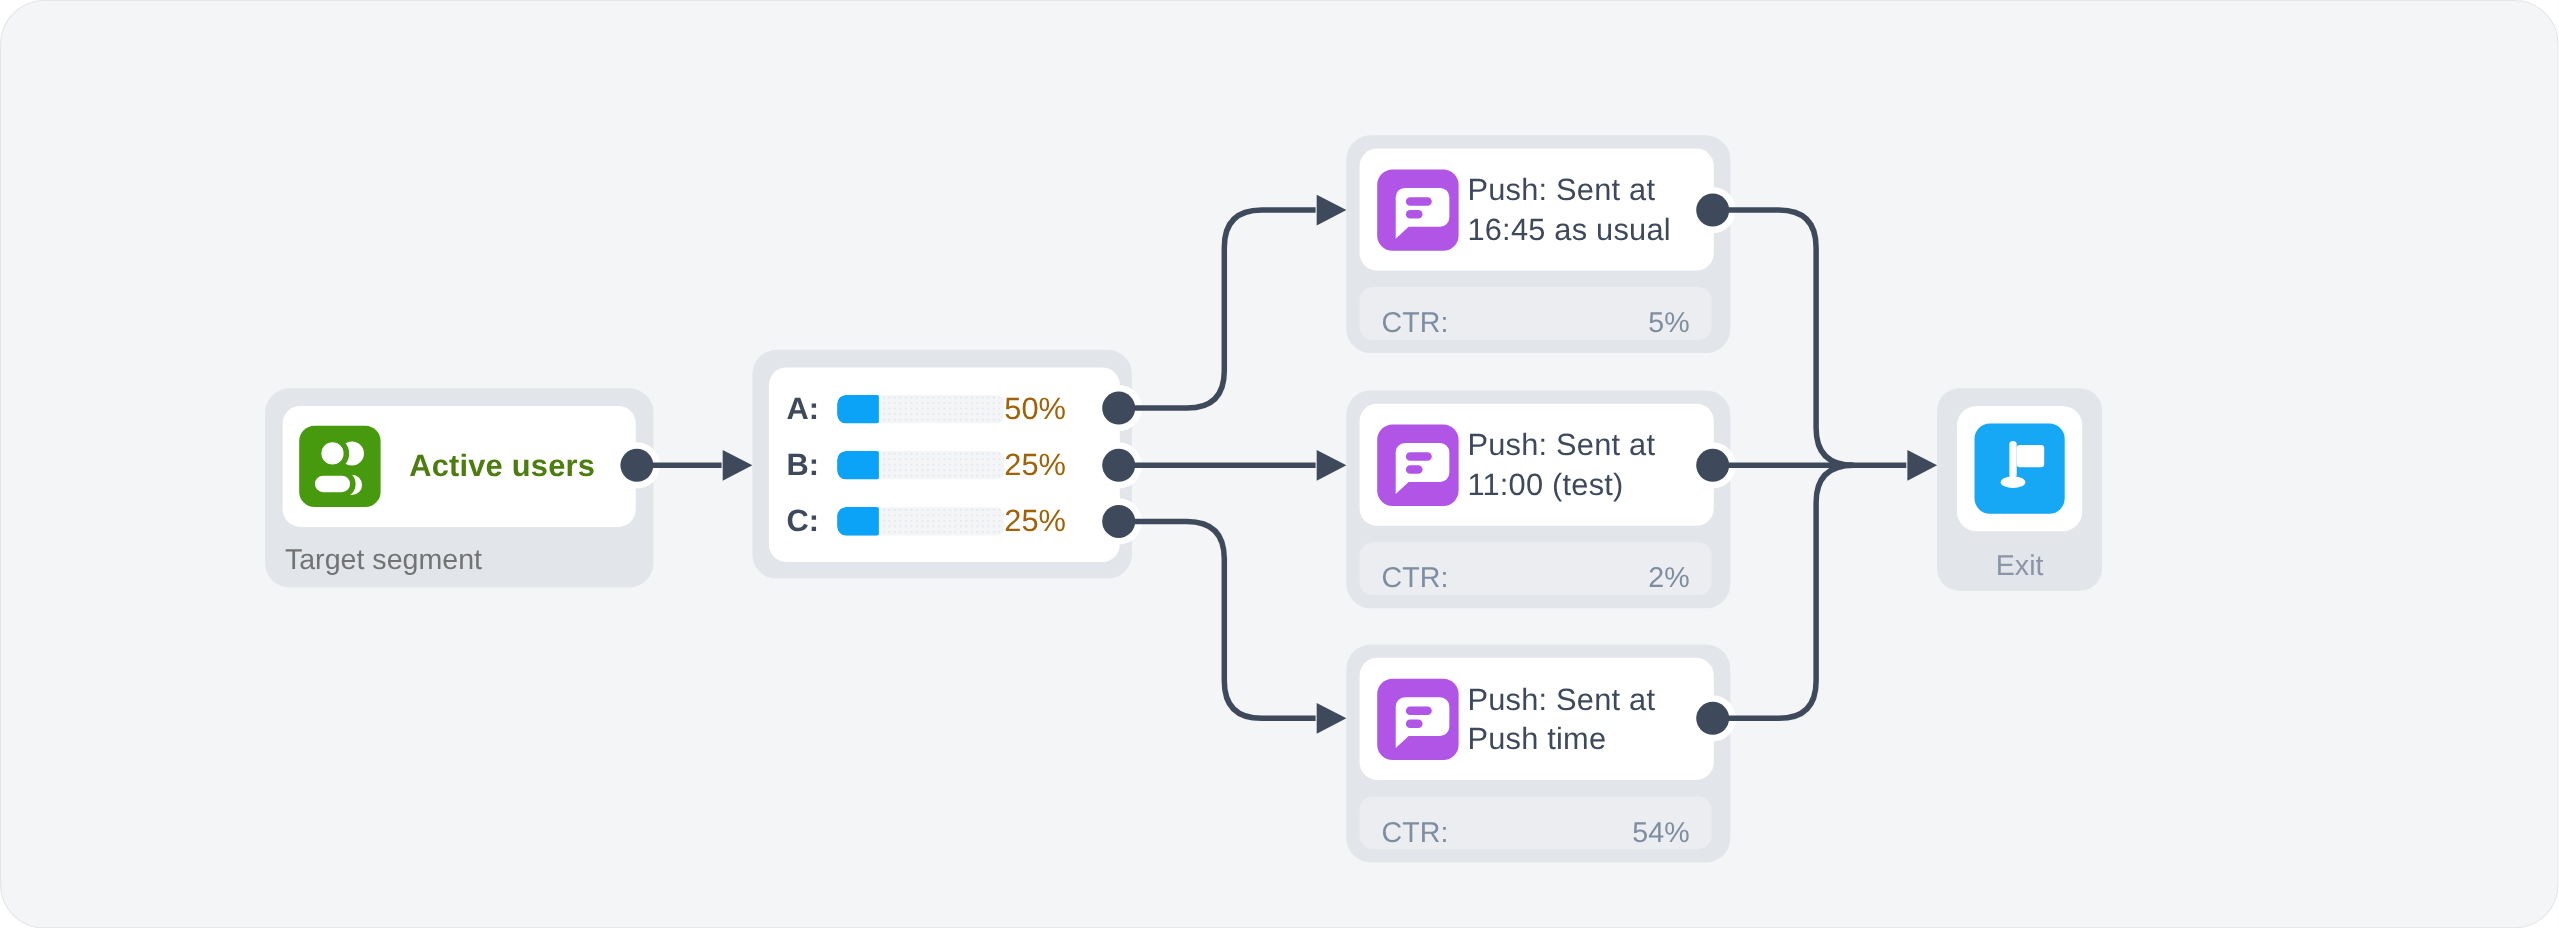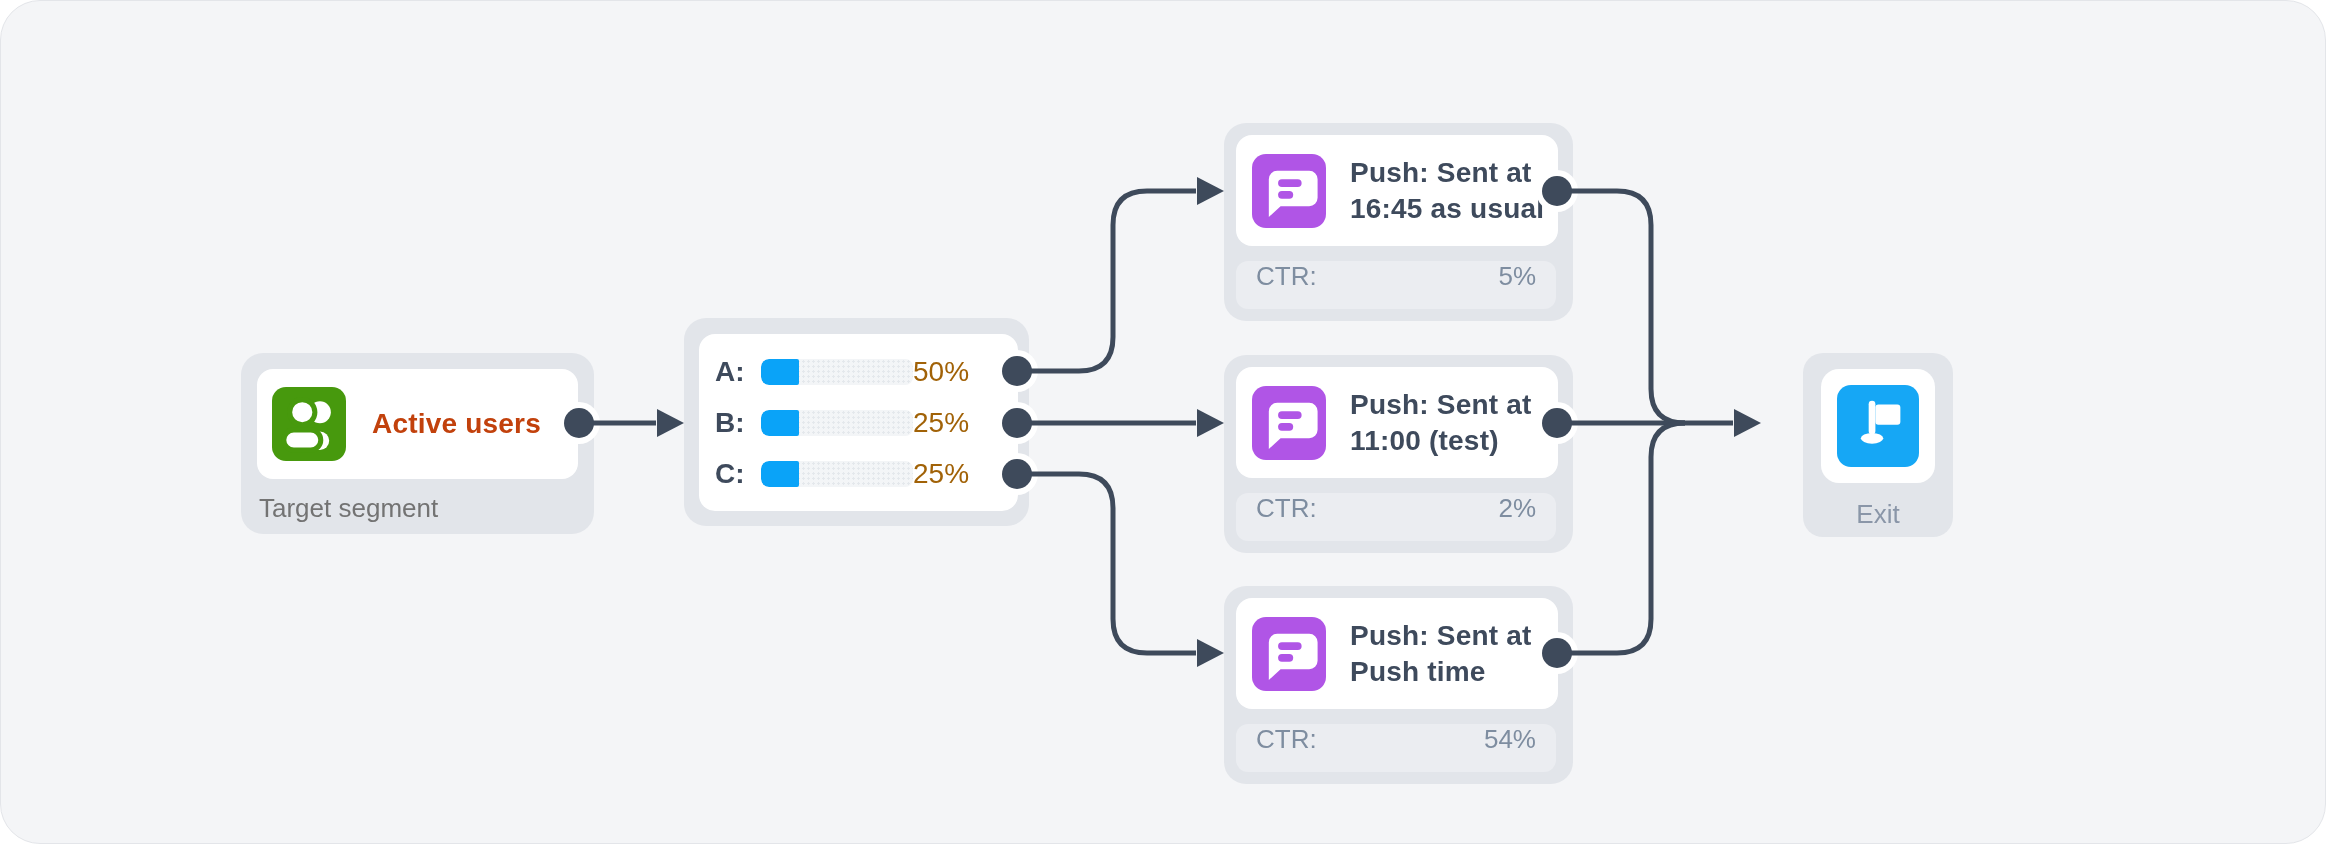--- a/index.html
+++ b/index.html
@@ -6,35 +6,35 @@
   body{width:2326px;height:844px;overflow:hidden;font-family:"Liberation Sans",sans-serif;}
   .canvas{position:relative;width:2324px;height:842px;background:#F4F5F7;border:1px solid #E3E5E9;border-radius:40px;overflow:hidden;}
 
   
   .outer-card{position:absolute;background:#E2E5EA;border-radius:22px;}
   .inner-card{position:absolute;background:#ffffff;border-radius:16px;display:flex;align-items:center;}
   .icon-tile{width:74px;height:74px;border-radius:14px;flex:0 0 auto;display:flex;align-items:center;justify-content:center;}
   .icon-tile svg{width:74px;height:74px;display:block;}
 
   
-  .seg-title{font-size:28px;font-weight:700;color:#c2410c;margin-left:26px;letter-spacing:.2px;}
+  .seg-title{font-size:28px;font-weight:700;color:#4d7c0f;margin-left:26px;letter-spacing:.2px;}
   .card-caption{position:absolute;font-size:26px;color:#737373;}
 
   
   .split-inner{flex-direction:column;justify-content:center;align-items:stretch;gap:17px;padding:0 45px 0 16px;box-sizing:border-box;}
   .split-row{display:flex;align-items:center;height:34px;}
   .split-label{width:40px;font-size:28px;font-weight:700;color:#3E4A5C;flex:0 0 auto;}
   .split-bar{width:152px;height:26px;border-radius:8px;background:#F3F5F7;background-image:radial-gradient(#E4E8EC 1.2px,transparent 1.2px);background-size:5px 5px;overflow:hidden;flex:0 0 auto;margin-left:6px;}
   .split-fill{height:100%;background:#0AA3F8;border-radius:8px 2px 2px 8px;}
   .split-pct{flex:1;text-align:left;font-size:28px;font-weight:400;color:#a16207;}
 
   
-  .push-title{margin-left:24px;font-size:28px;font-weight:700;color:#3E4A5C;line-height:36px;letter-spacing:.2px;}
+  .push-title{margin-left:8px;font-size:28px;font-weight:400;color:#3E4A5C;line-height:36px;letter-spacing:.2px;}
   .push-title span{display:block;}
-  .ctr-strip{position:absolute;background:#EBEDF1;border-radius:12px;display:flex;align-items:flex-start;justify-content:space-between;padding:0 20px;box-sizing:border-box;font-size:26px;color:#7E8DA0;}
+  .ctr-strip{position:absolute;background:#EBEDF1;border-radius:12px;display:flex;align-items:flex-end;justify-content:space-between;padding:0 20px;box-sizing:border-box;font-size:26px;color:#7E8DA0;}
 
   
   .exit-white{position:absolute;background:#ffffff;border-radius:18px;display:flex;align-items:center;justify-content:center;}
   .exit-blue{width:82px;height:82px;border-radius:14px;background:#16A7F5;display:flex;align-items:center;justify-content:center;}
   .exit-blue svg{width:82px;height:82px;display:block;}
   .exit-caption{position:absolute;width:100%;text-align:center;font-size:26px;color:#8A96A8;}
 
   
   svg.connectors{position:absolute;left:0;top:0;pointer-events:none;}
   .conn{stroke:#3E4A5B;stroke-width:5;fill:none;}
@@ -141,21 +141,21 @@
         <span>Push: Sent at</span>
         <span>Push time</span>
       </div>
     </div>
     <div class="ctr-strip" style="left:12px;top:138px;width:320px;height:48px;">
       <span>CTR:</span>
       <span>54%</span>
     </div>
   </div>
 
-  <div class="outer-card" style="left:1760px;top:352px;width:150px;height:184px;border-radius:20px;margin-left:42px;">
+  <div class="outer-card" style="left:1760px;top:352px;width:150px;height:184px;border-radius:20px;">
     <div class="exit-white" style="left:18px;top:16px;width:114px;height:114px;">
       <div class="exit-blue">
         <svg viewBox="0 0 44 44">
           <rect x="17" y="8.5" width="3.6" height="18" rx="1.8" fill="#ffffff"></rect>
           <ellipse cx="18.8" cy="28.6" rx="6" ry="2.9" fill="#ffffff"></ellipse>
           <rect x="20.6" y="10.5" width="13.4" height="10.8" rx="1.6" fill="#ffffff"></rect>
         </svg>
       </div>
     </div>
     <div class="exit-caption" style="top:146px;">Exit</div>

